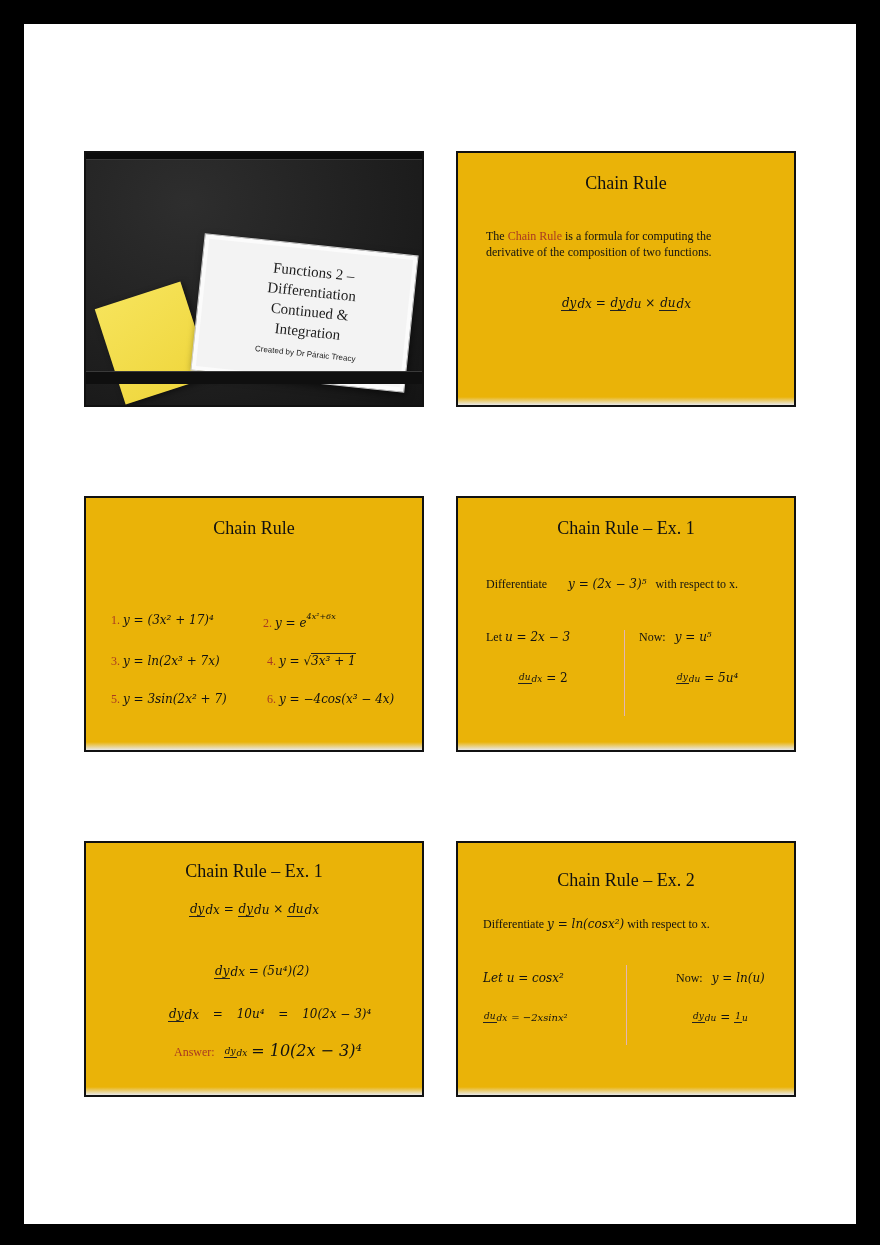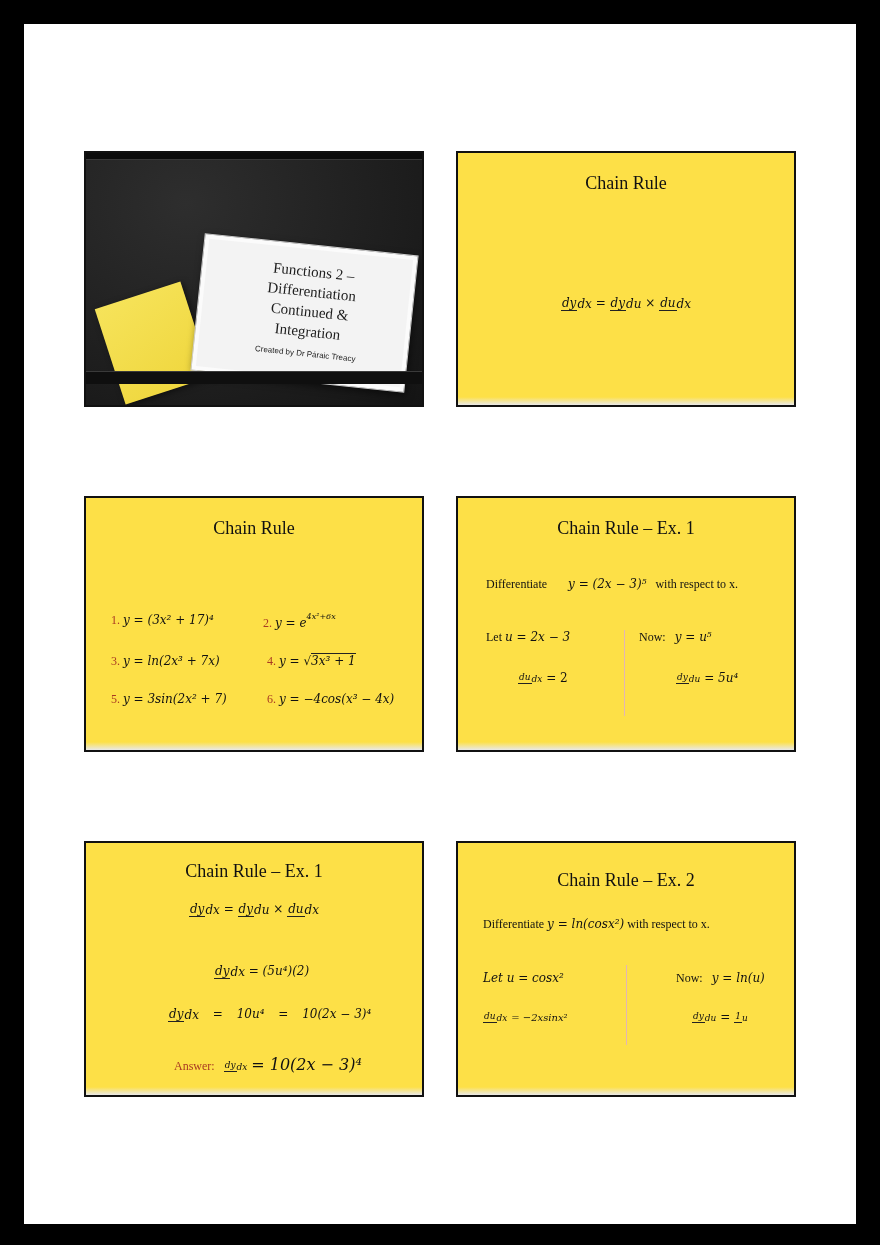--- a/index.html
+++ b/index.html
@@ -5,21 +5,21 @@
   html, body { margin: 0; padding: 0; }
   body {
     width: 880px; height: 1245px; background: #000; position: relative; overflow: hidden;
     font-family: "Liberation Serif", "DejaVu Serif", serif; color: #1a1a1a;
   }
   .page {
     position: absolute; left: 24px; top: 24px; width: 832px; height: 1200px; background: #fff;
   }
   .slide {
     position: absolute; width: 336px; height: 252px; border: 2px solid #111;
-    background: #fde047; box-sizing: content-box; overflow: hidden;
+    background: #eab308; box-sizing: content-box; overflow: hidden;
   }
   .slide.light::after {
     content: ""; position: absolute; left: 0; right: 0; bottom: 0; height: 8px;
     background: linear-gradient(to bottom, rgba(255,255,255,0), #e9e9e9);
   }
   .s1 { left: 60px; top: 127px; }
   .s2 { left: 432px; top: 127px; }
   .s3 { left: 60px; top: 472px; }
   .s4 { left: 432px; top: 472px; }
   .s5 { left: 60px; top: 817px; }
@@ -82,20 +82,24 @@
         <div>Continued &amp;</div>
         <div>Integration</div>
       </div>
       <div class="cby">Created by Dr Páraic Treacy</div>
     </div>
     <div class="band"></div>
   </div>
 
   <div class="slide s2 light">
     <div class="title" style="top:20px;">Chain Rule</div>
+    <div class="txt" style="left:28px; top:75px; width:300px;">
+      <span>The </span><span class="red">Chain Rule</span><span> is a formula for computing the</span><br>
+      <span>derivative of the composition of two functions.</span>
+    </div>
     <div class="txt m" style="left:0; right:0; top:142px; text-align:center; font-size:12px;">
       <span class="frac">
           <span class="n">dy</span>
           <span class="d">dx</span>
         </span>
       <span style="font-style:normal">=</span>
       <span class="frac">
           <span class="n">dy</span>
           <span class="d">du</span>
         </span>
@@ -171,21 +175,21 @@
     <div class="txt m" style="left:82px; top:163px; white-space:nowrap;">
       <span class="frac">
           <span class="n">dy</span>
           <span class="d">dx</span>
         </span>
       <span style="margin-left:10px;font-style:normal">=</span>
       <span style="margin-left:10px;">10u⁴</span>
       <span style="margin-left:10px;font-style:normal">=</span>
       <span style="margin-left:10px;">10(2x − 3)⁴</span>
     </div>
-    <div class="txt small" style="left:88px; top:214px; white-space:nowrap;">
+    <div class="txt small" style="left:88px; top:200px; white-space:nowrap;">
       <span class="red" style="font-size:12px;">Answer:</span>
       <span class="m" style="margin-left:6px;"><span class="frac">
             <span class="n">dy</span>
             <span class="d">dx</span>
           </span>
       <span style="font-size:16px;">=  10(2x − 3)⁴</span></span>
     </div>
   </div>
 
   <div class="slide s6 light">

